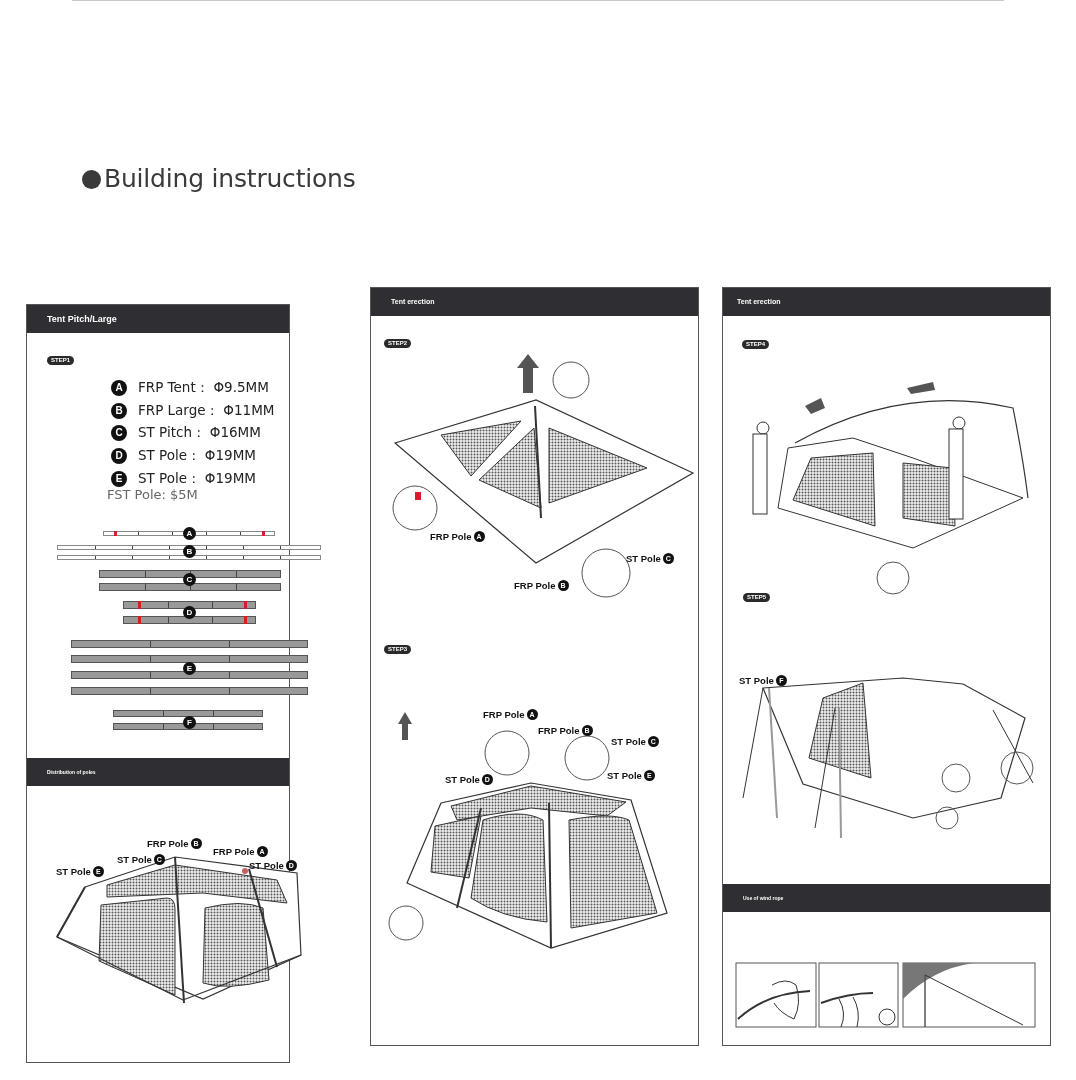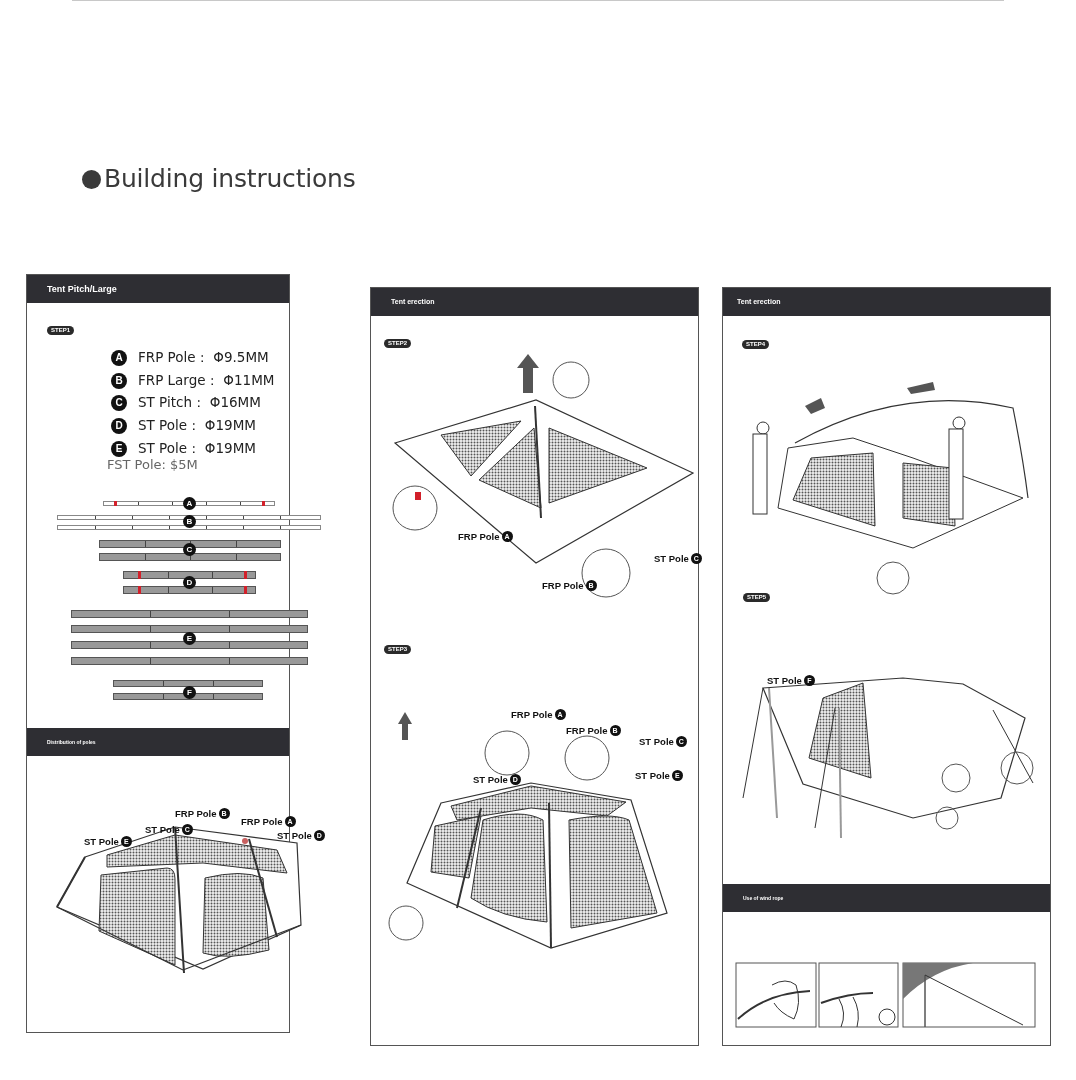--- a/index.html
+++ b/index.html
@@ -21,42 +21,42 @@
   .pole-row { height: 22.6px; display: flex; align-items: center; font-size: 13.5px; color: #222; font-family: "DejaVu Sans", sans-serif; }
   .pole-row .letter { display: inline-block; width: 16px; height: 16px; border-radius: 50%; background: #111; color: #fff; font-size: 10px; font-weight: bold; text-align: center; line-height: 16px; margin-right: 11px; font-family: "Liberation Sans", sans-serif; }
   .fst { position: absolute; left: 80px; top: 182px; font-size: 13px; color: #666; font-family: "DejaVu Sans", sans-serif; }
 
   .bar { position: absolute; height: 8px; border: 1px solid #555; background: #999; }
   .bar.thin { height: 5px; background: #fff; border-color: #888; }
   .bar .seg { position: absolute; top: 0; bottom: 0; width: 1px; background: #444; }
   .bar .red { position: absolute; top: -1px; bottom: -1px; width: 3px; background: #d2202a; }
   .bar-letter { position: absolute; width: 13px; height: 13px; border-radius: 50%; background: #111; color: #fff; font-size: 8px; font-weight: bold; text-align: center; line-height: 13px; }
 
-  .callout { position: absolute; font-size: 9.5px; font-weight: bold; color: #111; white-space: nowrap; display: flex; align-items: center; margin-left: 28px; }
+  .callout { position: absolute; font-size: 9.5px; font-weight: bold; color: #111; white-space: nowrap; display: flex; align-items: center; }
   .callout .cl { display: inline-block; width: 11px; height: 11px; border-radius: 50%; background: #111; color: #fff; font-size: 7px; text-align: center; line-height: 11px; margin-left: 2px; }
 
   svg { position: absolute; overflow: visible; }
 </style>
 </head>
 <body>
 
 <div class="top-rule"></div>
 
 <div class="section-title">
   <span class="dot"></span><span>Building instructions</span>
 </div>
 
-<div class="panel" style="left:26px; top:274px; width:264px; height:759px;">
+<div class="panel" style="left:26px; top:304px; width:264px; height:759px;">
   <div class="panel-header">Tent Pitch/Large</div>
   <div class="step-badge" style="left:20px; top:51px;">STEP1</div>
 
   <div class="pole-list">
     <div class="pole-row">
         <span class="letter">A</span>
-        <span>FRP Pole： Φ9.5MM</span>
+        <span>FRP Tent： Φ9.5MM</span>
       </div>
     <div class="pole-row">
         <span class="letter">B</span>
         <span>FRP Large： Φ11MM</span>
       </div>
     <div class="pole-row">
         <span class="letter">C</span>
         <span>ST Pitch： Φ16MM</span>
       </div>
     <div class="pole-row">

